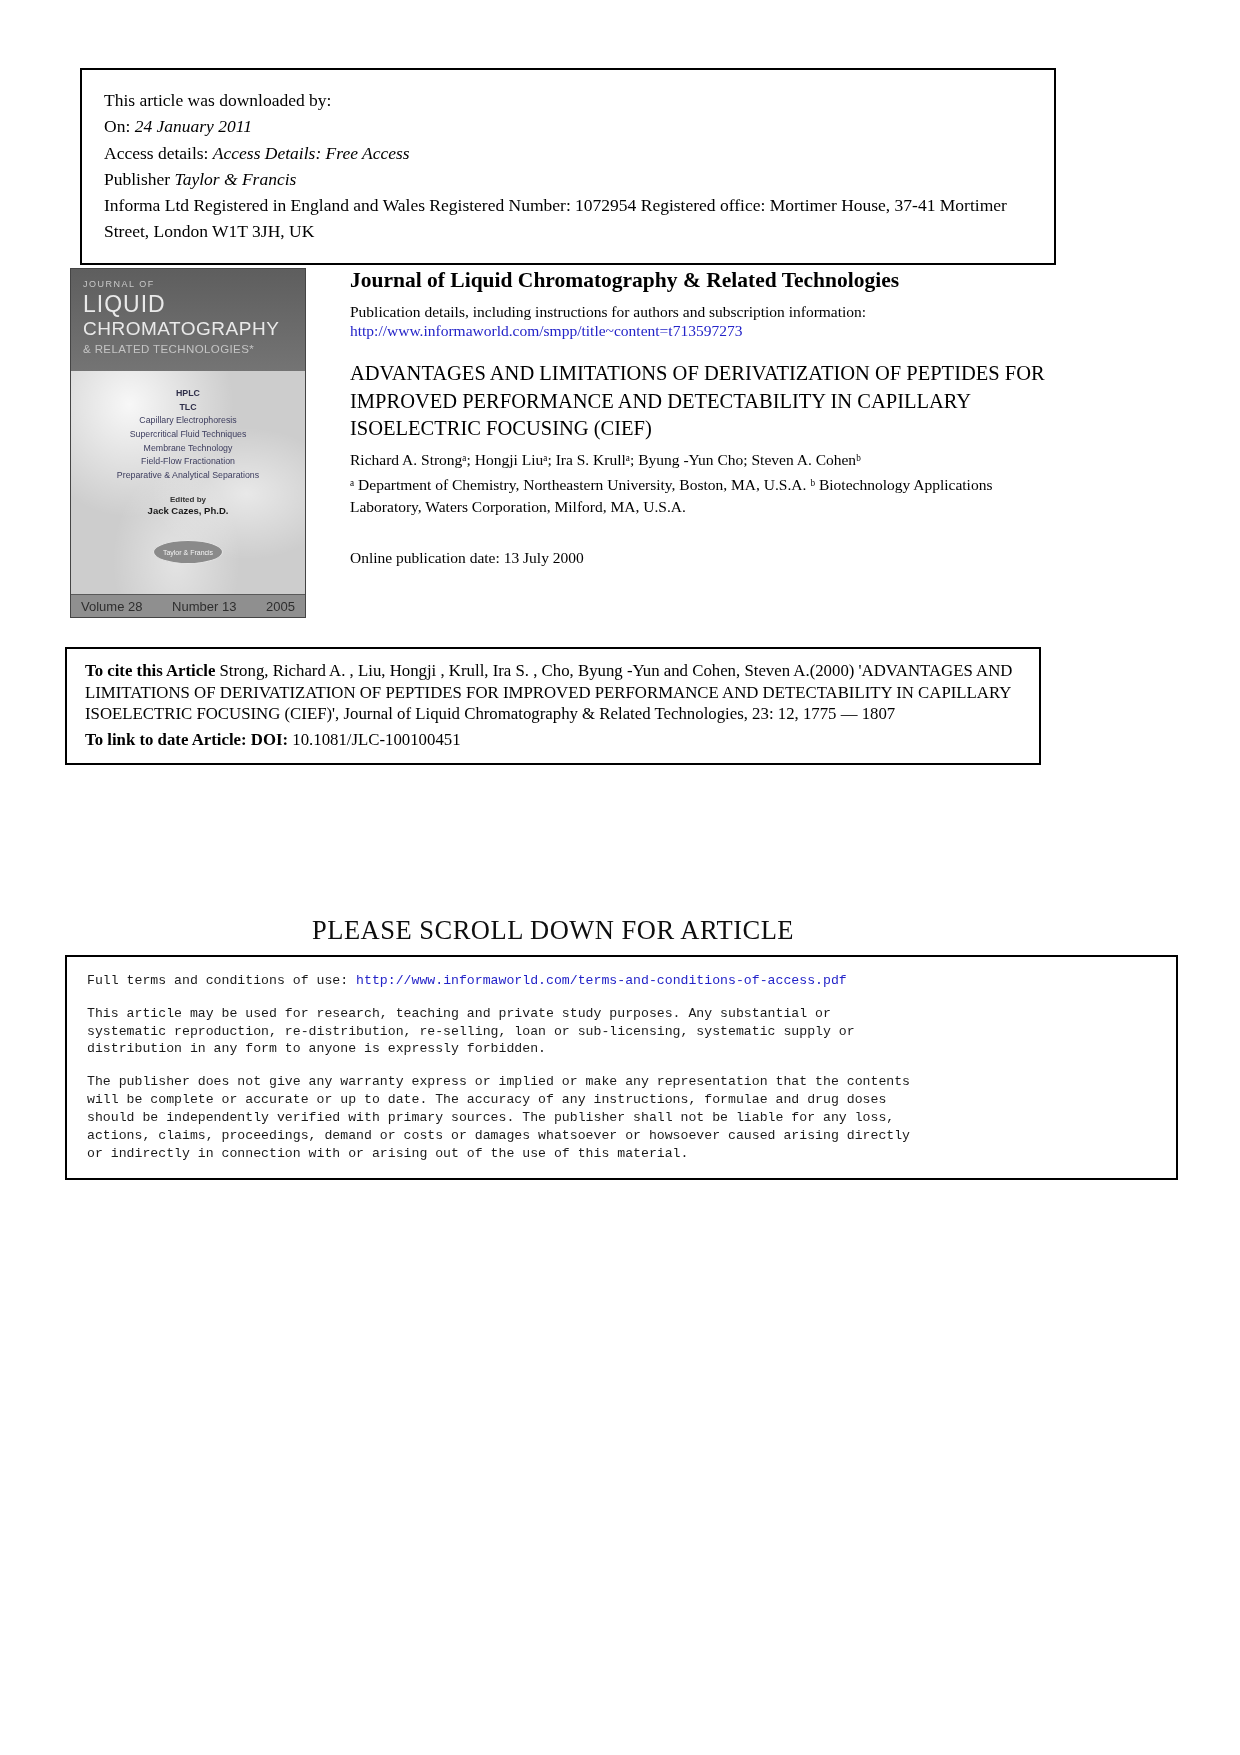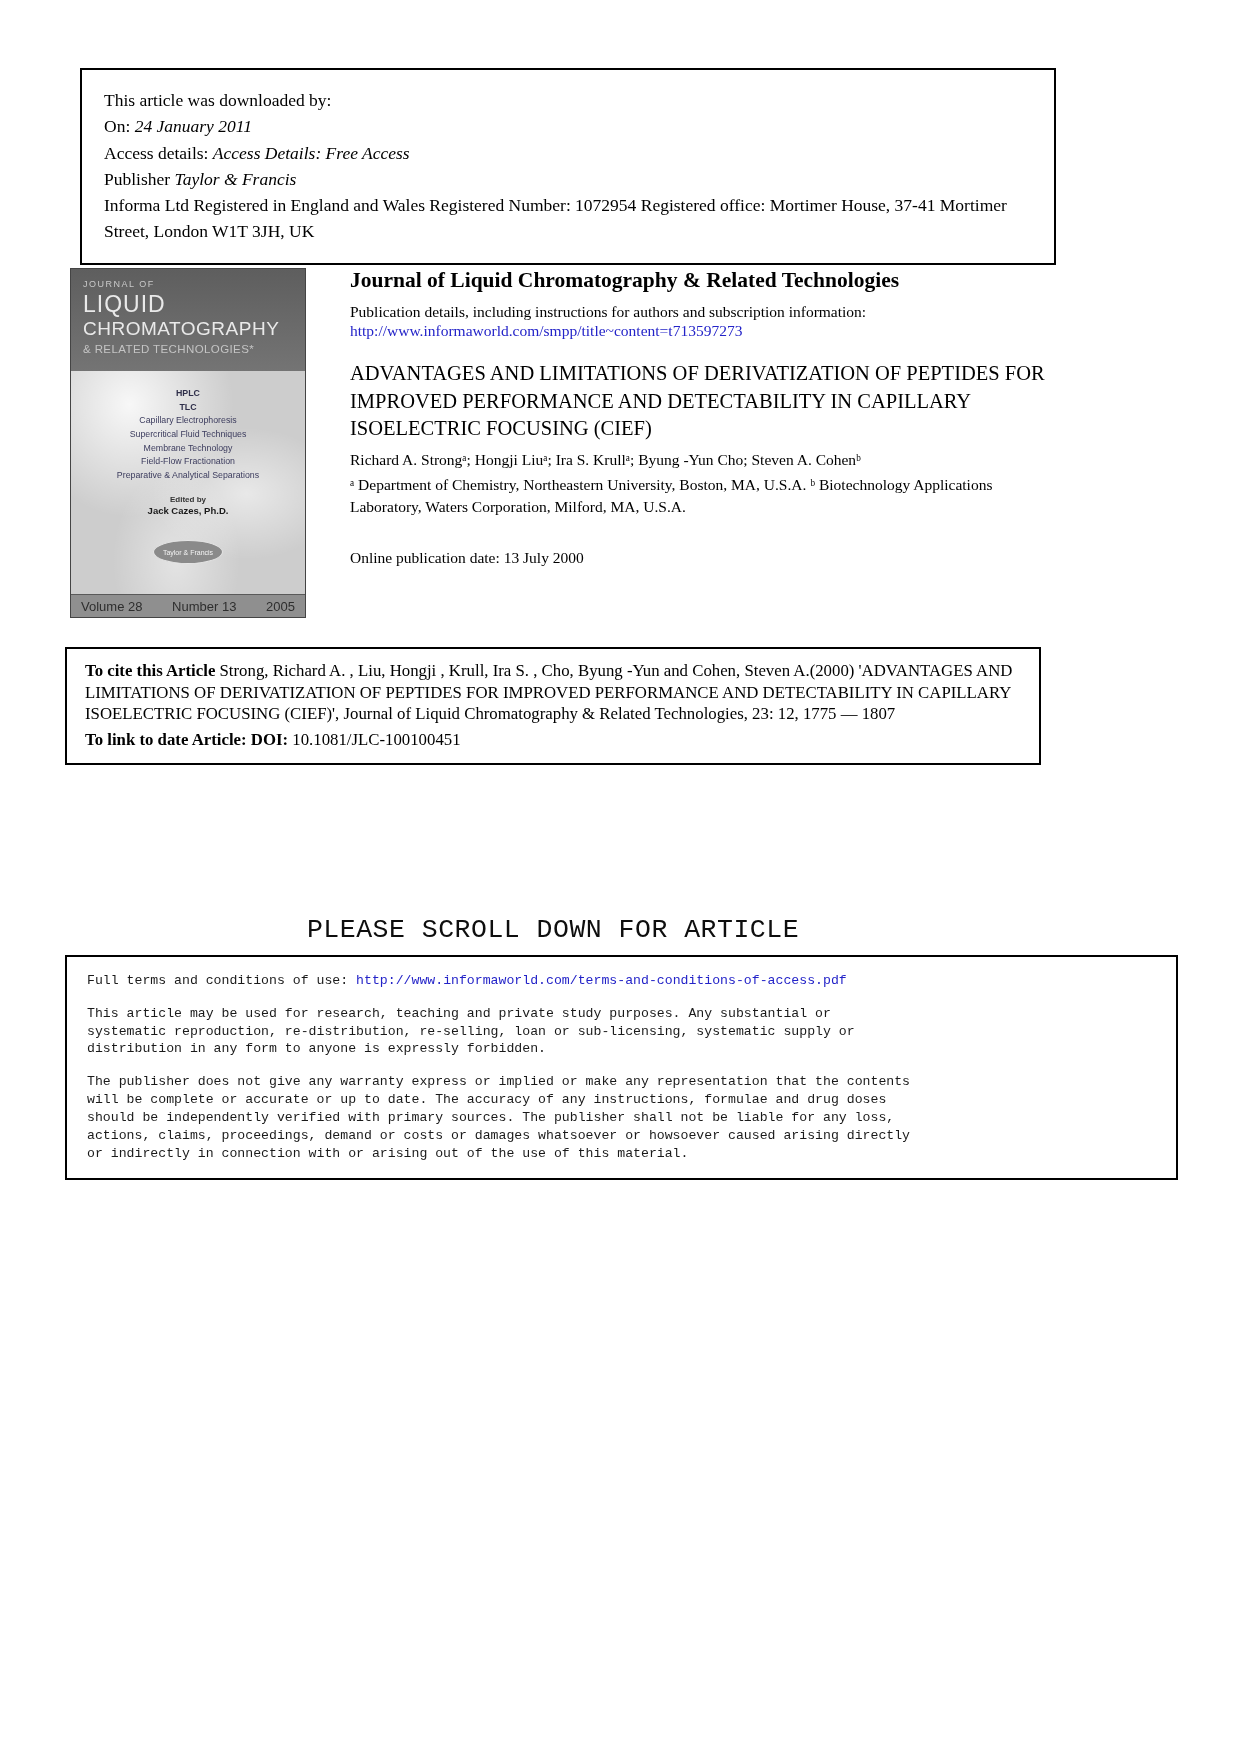--- a/index.html
+++ b/index.html
@@ -100,21 +100,21 @@
     font-size: 16.8px; line-height: 1.28;
   }
   .citation-box p { margin: 0; }
   .citation-box .doi-line, .citation-box .url-line { margin-top: 4px; }
   .bold { font-weight: bold; }
 
   
   .scroll-banner {
     position: absolute; left: 65px; top: 915px; width: 976px;
     text-align: center;
-    font-family: Liberation Mono, monospace;
+    font-family: Liberation Serif, serif;
     font-size: 26.5px; color: #0e0e0e; letter-spacing: .5px;
   }
 
   
   .terms-box {
     position: absolute; left: 65px; top: 955px; width: 1113px;
     padding: 15px 20px 16px 20px;
     font-family: "Liberation Mono", monospace;
     font-size: 13.2px; line-height: 1.35; color: #1a1a1a;
   }

